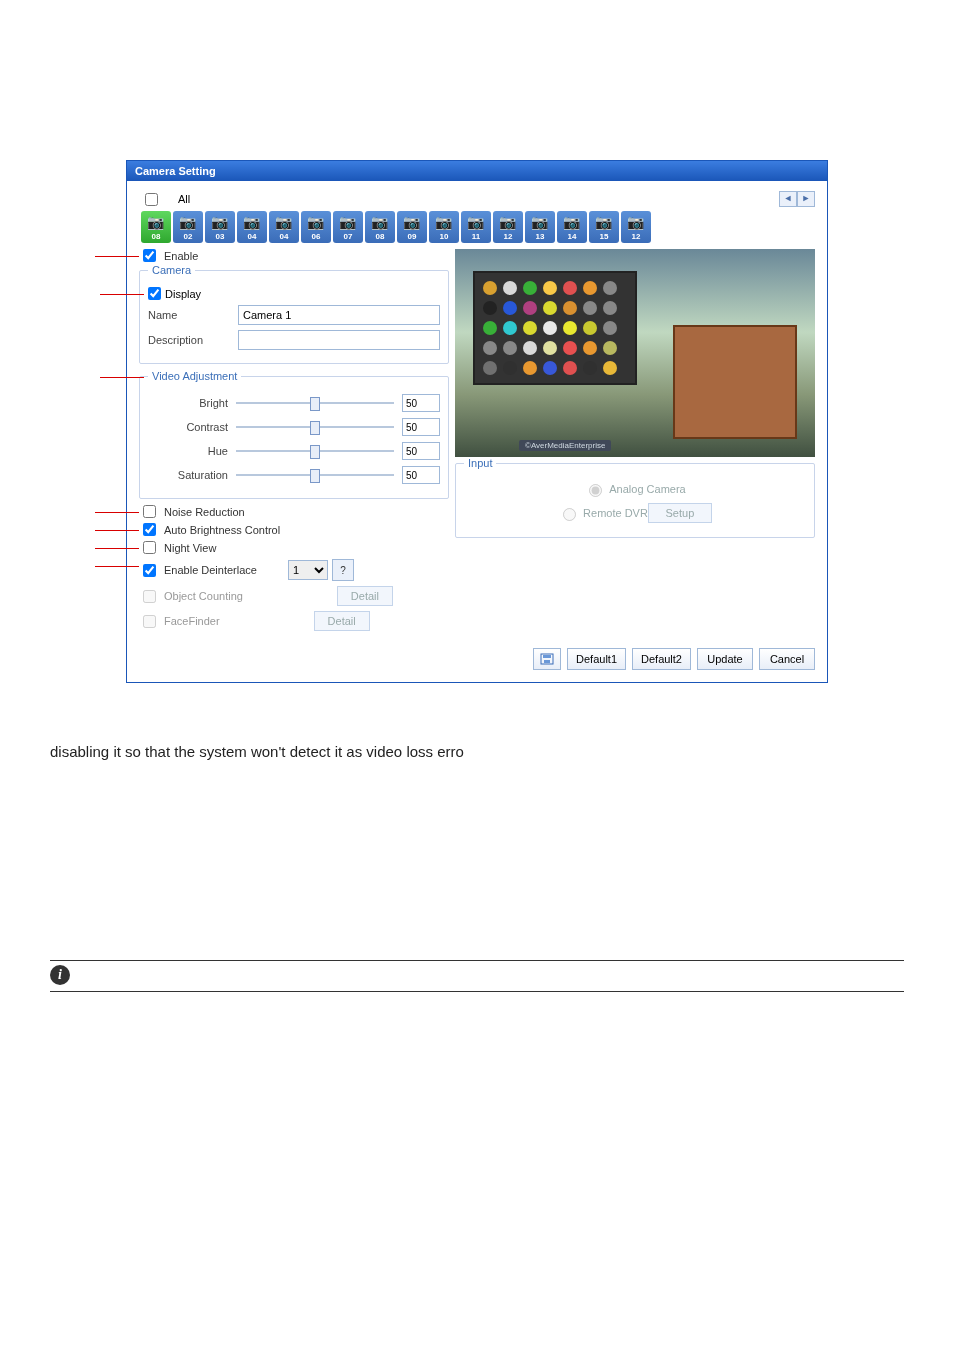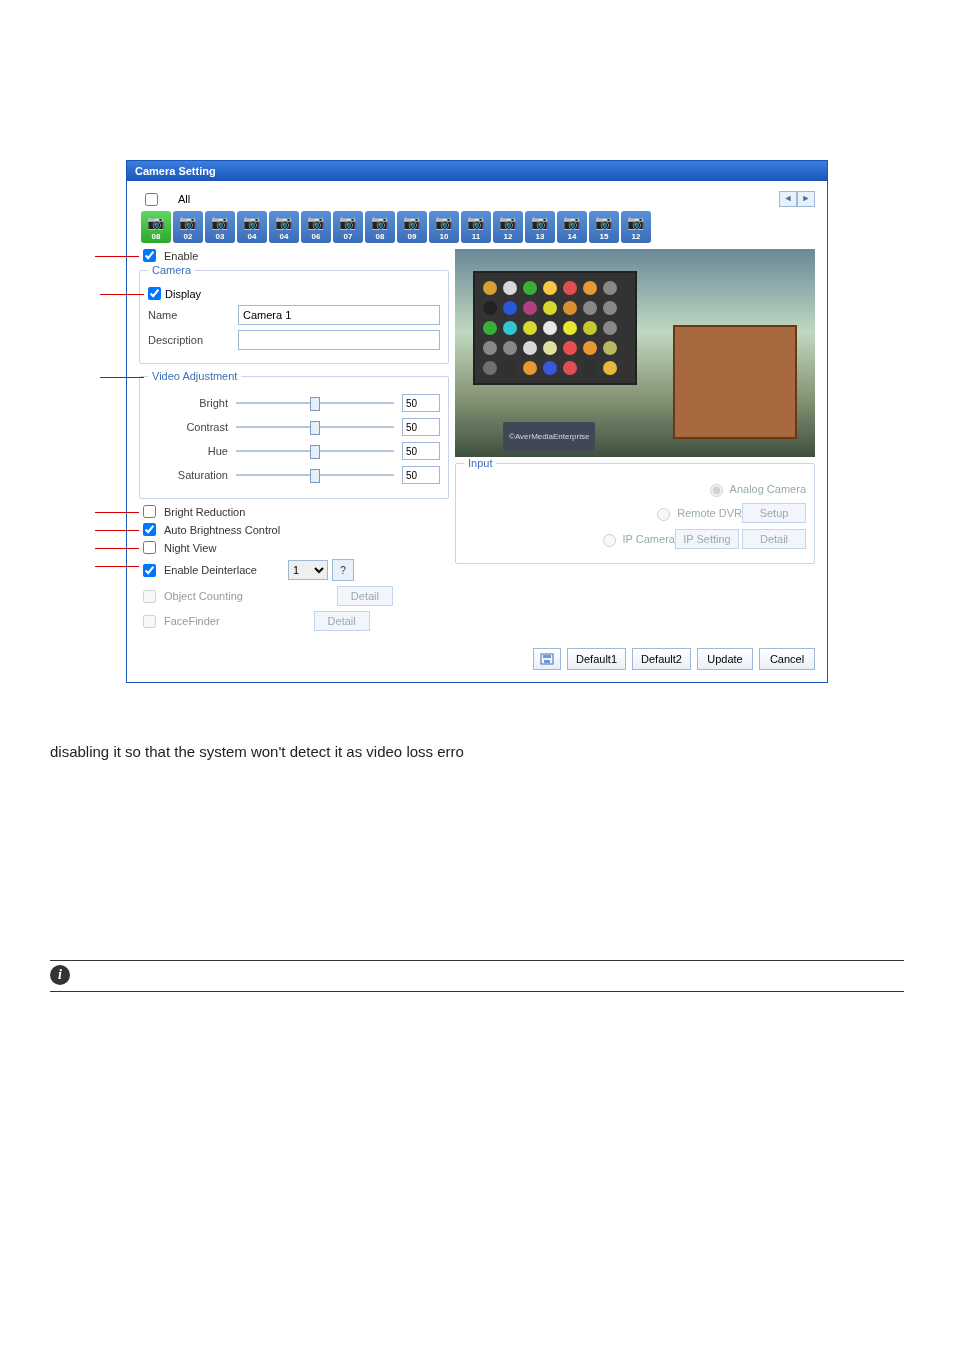--- a/index.html
+++ b/index.html
@@ -246,32 +246,32 @@
     right: 18px;
     bottom: 18px;
     width: 120px;
     height: 110px;
     background: #a86840;
     border: 2px solid #683818;
   }
   .preview .label {
     position: absolute;
     bottom: 6px;
-    left: 48px;
+    left: 64px;
     background: #404858;
     color: #cfd8e0;
     font-size: 8px;
-    padding: 10px 6px;
+    padding: 1px 6px;
     border-radius: 2px;
   }
   .input-group { margin-top: 6px; }
   .radio-row {
     display: flex;
     align-items: center;
-    justify-content: flex-end;
+    justify-content: center;
     margin: 6px 0;
     color: #9aa;
   }
   .radio-row label { display: flex; align-items: center; gap: 4px; }
   .small-button {
     width: 64px;
     height: 20px;
     border: 1px solid #c4d4ea;
     background: #f2f6fc;
     color: #9aa;
@@ -471,21 +471,21 @@
               <span class="slider-label">Saturation</span>
               <div class="slider-track">
                   <div class="slider-thumb"></div>
                 </div>
               <input class="slider-val" value="50" style="">
             </div>
           </fieldset>
 
           <div class="opt-row marker-line">
             <input type="checkbox" style="">
-            <span>Bright Reduction</span>
+            <span>Noise Reduction</span>
           </div>
           <div class="opt-row marker-line">
             <input type="checkbox" checked="" style="">
             <span>Auto Brightness Control</span>
           </div>
           <div class="opt-row marker-line">
             <input type="checkbox" style="">
             <span>Night View</span>
           </div>
           <div class="opt-row marker-line">
@@ -563,30 +563,20 @@
               </label>
               <span></span>
             </div>
             <div class="radio-row">
               <label>
                 <input type="radio" name="inp" disabled="" style="">
                 <span>Remote DVR</span>
               </label>
               <button class="small-button" disabled="">Setup</button>
             </div>
-            <div class="radio-row">
-              <label>
-                <input type="radio" name="inp" disabled="" style="">
-                <span>IP Camera</span>
-              </label>
-              <span>
-                <button class="small-button" disabled="">IP Setting</button>
-                <button class="small-button" disabled="">Detail</button>
-              </span>
-            </div>
           </fieldset>
         </div>
       </div>
 
       <div class="footer-row">
         <button class="icon-btn">
           <svg width="14" height="12" viewBox="0 0 14 12">
             <rect x="1" y="1" width="12" height="10" fill="none" stroke="#3a6cb8" stroke-width="1"></rect>
             <rect x="3" y="2" width="8" height="3" fill="#6a98d8"></rect>
             <rect x="4" y="7" width="6" height="3" fill="#6a98d8"></rect>

